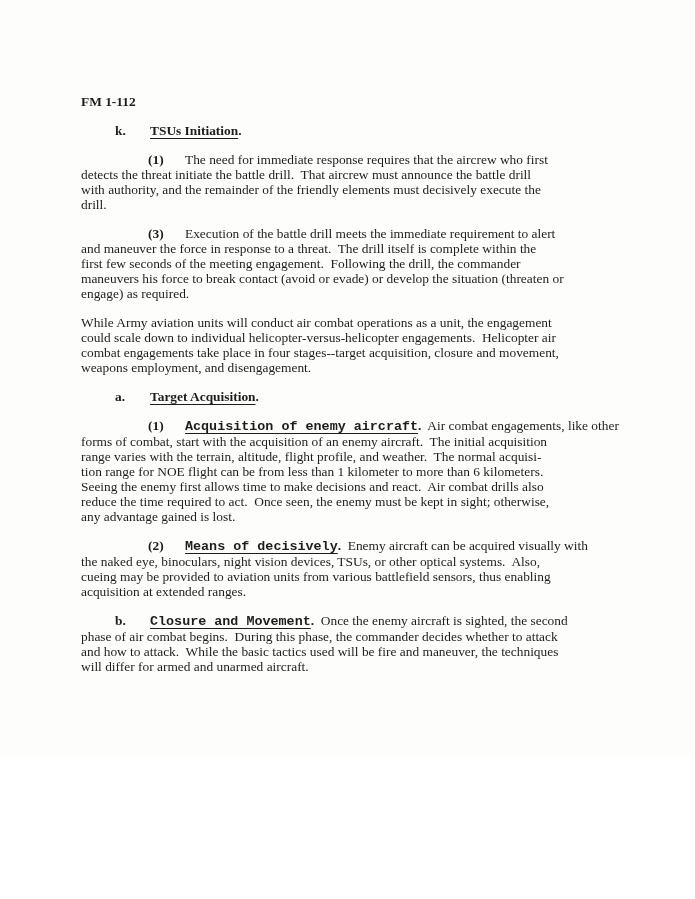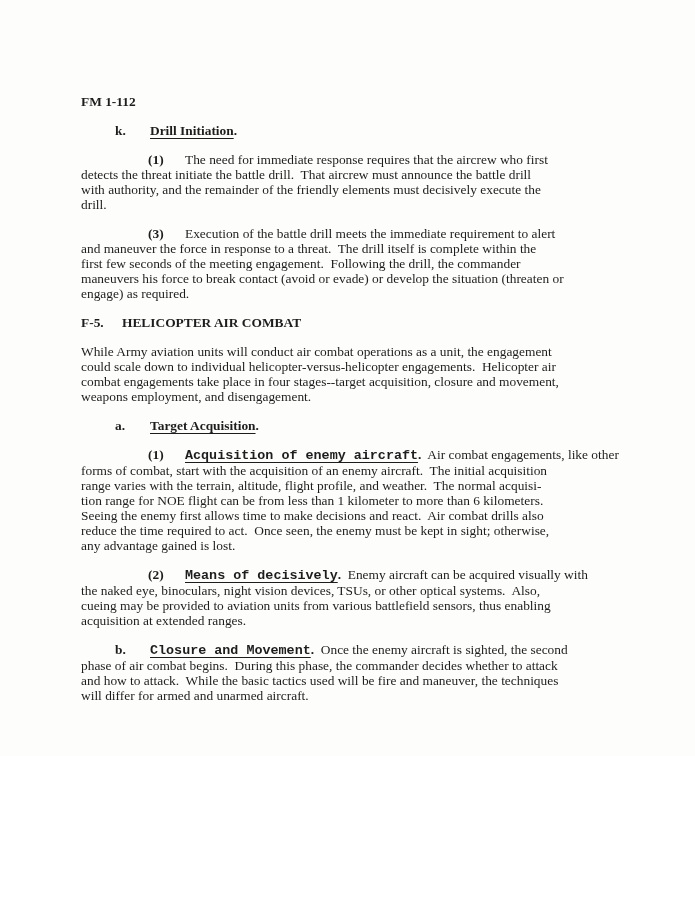--- a/index.html
+++ b/index.html
@@ -33,35 +33,34 @@
   .footer { text-align: center; padding-right: 38px; font-weight: bold; }
 </style>
 </head>
 <body>
 
 <div class="page">
 
   <p class="hdr">FM 1-112</p>
 
 
-  <p class="h1"><span class="hl">k.</span><span class="u">Drill Initiation</span><span>.</span></p>
+  <p class="h1"><span class="hl">k.</span><span class="u">TSUs Initiation</span><span>.</span></p>
 
   <p class="indent-num"><span class="num">(1)</span><span class="pre">The need for immediate response requires that the aircrew who first
 detects the threat initiate the battle drill.&nbsp; That aircrew must announce the battle drill
 with authority, and the remainder of the friendly elements must decisively execute the
 drill.</span></p>
 
 
   <p class="indent-num"><span class="num">(3)</span><span class="pre">Execution of the battle drill meets the immediate requirement to alert
 and maneuver the force in response to a threat.&nbsp; The drill itself is complete within the
 first few seconds of the meeting engagement.&nbsp; Following the drill, the commander
 maneuvers his force to break contact (avoid or evade) or develop the situation (threaten or
 engage) as required.</span></p>
 
-  <p class="h2"><span class="f5lbl">F-5.</span><span>HELICOPTER AIR COMBAT</span></p>
 
   <p class="pre">While Army aviation units will conduct air combat operations as a unit, the engagement
 could scale down to individual helicopter-versus-helicopter engagements.&nbsp; Helicopter air
 combat engagements take place in four stages--target acquisition, closure and movement,
 weapons employment, and disengagement.</p>
 
   <p class="h1"><span class="hl">a.</span><span class="u">Target Acquisition</span><span>.</span></p>
 
   <p class="indent-num"><span class="num">(1)</span><span class="lead u">Acquisition of enemy aircraft</span><span class="b">.</span><span class="pre">&nbsp; Air combat engagements, like other
 forms of combat, start with the acquisition of an enemy aircraft.&nbsp; The initial acquisition

